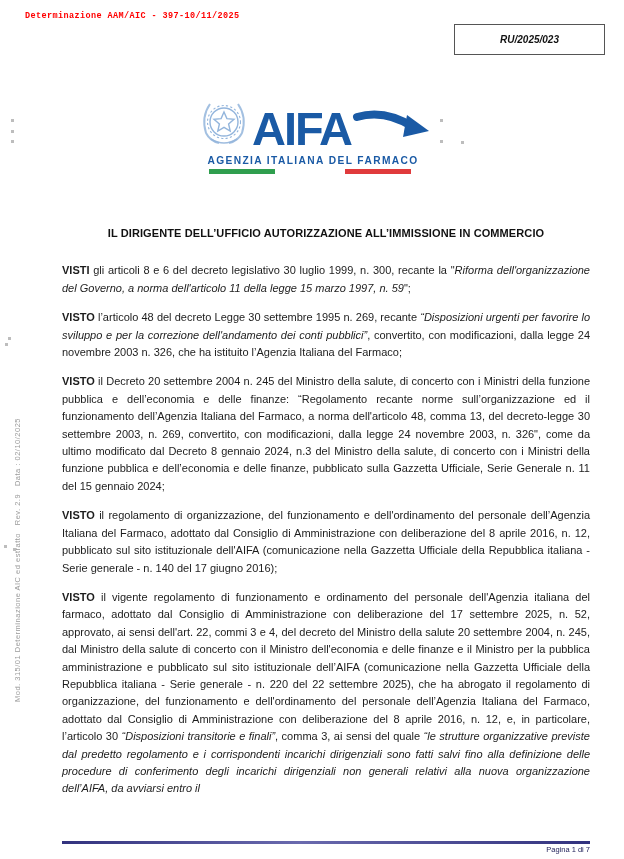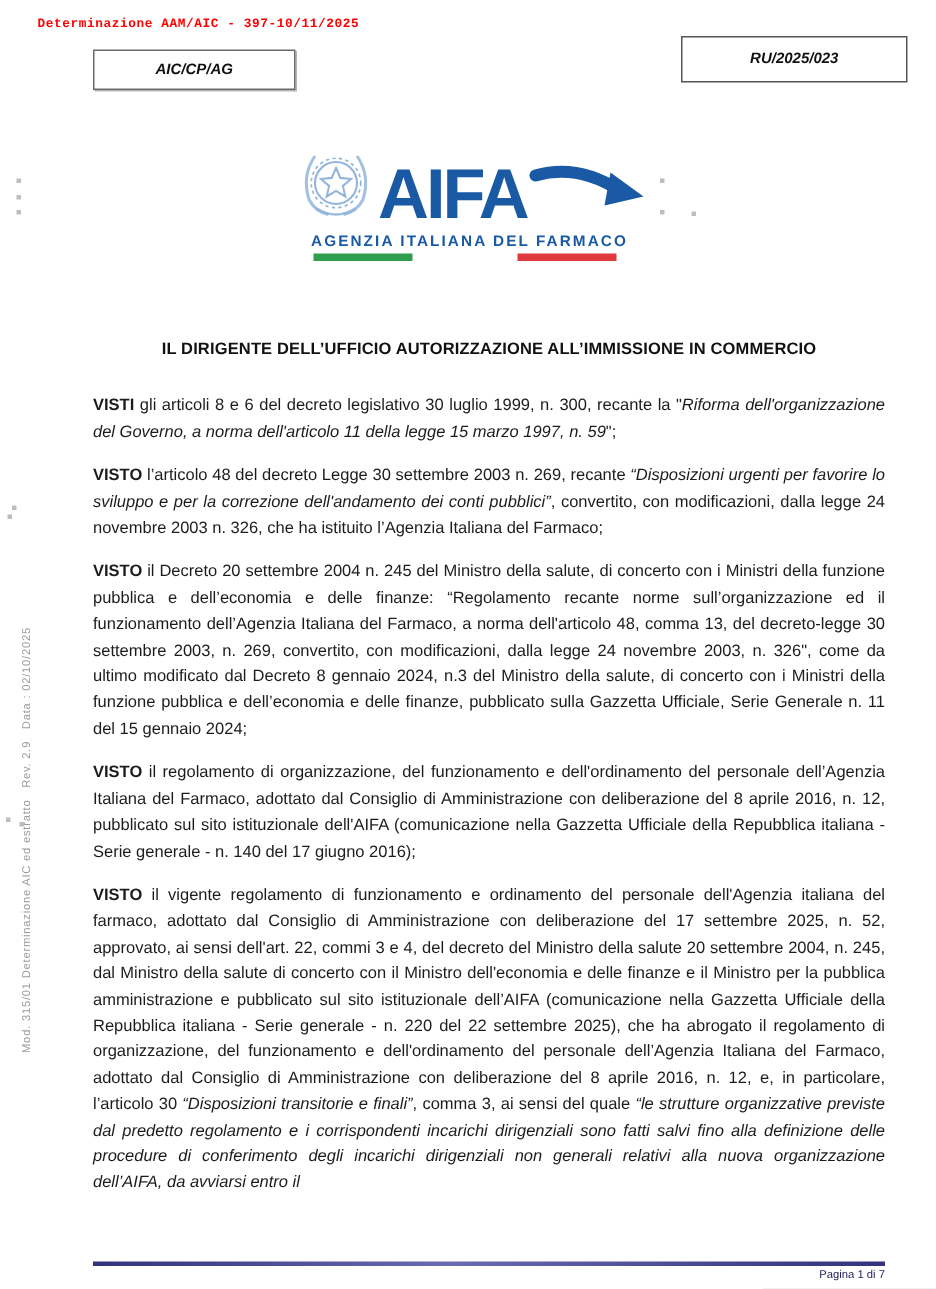--- a/index.html
+++ b/index.html
@@ -53,23 +53,20 @@
   
   .dot{position:absolute;width:3px;height:3px;background:#bdbdbd;}
 </style>
 </head>
 <body>
 
 <div class="page">
 
   <div class="det-ref">Determinazione AAM/AIC - 397-10/11/2025</div>
 
-  <div class="code-box box-left">
-    <span>AIC/CP/AG</span>
-  </div>
 
   <div class="code-box box-right">
     <span>RU/2025/023</span>
   </div>
 
   <svg class="logo" width="234" height="85" viewBox="0 0 234 85">
 
     <g fill="none" stroke="#93b5dc" stroke-width="1.4">
       <circle cx="27" cy="27" r="14"></circle>
       <circle cx="27" cy="27" r="16.5" stroke-dasharray="2.2 2.2" stroke-width="1.1"></circle>
@@ -88,21 +85,21 @@
 
     <text x="116" y="69" text-anchor="middle" font-family="Liberation Sans, sans-serif" font-size="10.2" font-weight="bold" letter-spacing="1.4" fill="#1a5aa5">AGENZIA ITALIANA DEL FARMACO</text>
 
     <rect x="12" y="74" width="66" height="5" fill="#2f9e4e"></rect>
     <rect x="148" y="74" width="66" height="5" fill="#e03a3c"></rect>
   </svg>
 
   <div class="content">
     <h1 class="doc-title">IL DIRIGENTE DELL’UFFICIO AUTORIZZAZIONE ALL’IMMISSIONE IN COMMERCIO</h1>
     <p><span class="run-b">VISTI</span><span> gli articoli 8 e 6 del decreto legislativo 30 luglio 1999, n. 300, recante la "</span><span class="run-i">Riforma dell'organizzazione del Governo, a norma dell'articolo 11 della legge 15 marzo 1997, n. 59</span><span>";</span></p>
-    <p><span class="run-b">VISTO</span><span> l’articolo 48 del decreto Legge 30 settembre 2003 n. 269, recante </span><span class="run-i">“Disposizioni urgenti per favorire lo sviluppo e per la correzione dell'andamento dei conti pubblici”</span><span>, convertito, con modificazioni, dalla legge 24 novembre 2003 n. 326, che ha istituito l’Agenzia Italiana del Farmaco;</span></p>
+    <p><span class="run-b">VISTO</span><span> l’articolo 48 del decreto Legge 30 settembre 1995 n. 269, recante </span><span class="run-i">“Disposizioni urgenti per favorire lo sviluppo e per la correzione dell'andamento dei conti pubblici”</span><span>, convertito, con modificazioni, dalla legge 24 novembre 2003 n. 326, che ha istituito l’Agenzia Italiana del Farmaco;</span></p>
     <p><span class="run-b">VISTO</span><span> il Decreto 20 settembre 2004 n. 245 del Ministro della salute, di concerto con i Ministri della funzione pubblica e dell’economia e delle finanze: “Regolamento recante norme sull’organizzazione ed il funzionamento dell’Agenzia Italiana del Farmaco, a norma dell'articolo 48, comma 13, del decreto-legge 30 settembre 2003, n. 269, convertito, con modificazioni, dalla legge 24 novembre 2003, n. 326", come da ultimo modificato dal Decreto 8 gennaio 2024, n.3 del Ministro della salute, di concerto con i Ministri della funzione pubblica e dell’economia e delle finanze, pubblicato sulla Gazzetta Ufficiale, Serie Generale n. 11 del 15 gennaio 2024;</span></p>
     <p><span class="run-b">VISTO</span><span> il regolamento di organizzazione, del funzionamento e dell'ordinamento del personale dell’Agenzia Italiana del Farmaco, adottato dal Consiglio di Amministrazione con deliberazione del 8 aprile 2016, n. 12, pubblicato sul sito istituzionale dell'AIFA (comunicazione nella Gazzetta Ufficiale della Repubblica italiana - Serie generale - n. 140 del 17 giugno 2016);</span></p>
     <p><span class="run-b">VISTO</span><span> il vigente regolamento di funzionamento e ordinamento del personale dell'Agenzia italiana del farmaco, adottato dal Consiglio di Amministrazione con deliberazione del 17 settembre 2025, n. 52, approvato, ai sensi dell'art. 22, commi 3 e 4, del decreto del Ministro della salute 20 settembre 2004, n. 245, dal Ministro della salute di concerto con il Ministro dell'economia e delle finanze e il Ministro per la pubblica amministrazione e pubblicato sul sito istituzionale dell’AIFA (comunicazione nella Gazzetta Ufficiale della Repubblica italiana - Serie generale - n. 220 del 22 settembre 2025), che ha abrogato il regolamento di organizzazione, del funzionamento e dell'ordinamento del personale dell’Agenzia Italiana del Farmaco, adottato dal Consiglio di Amministrazione con deliberazione del 8 aprile 2016, n. 12, e, in particolare, l’articolo 30 </span><span class="run-i">“Disposizioni transitorie e finali”</span><span>, comma 3, ai sensi del quale </span><span class="run-i">“le strutture organizzative previste dal predetto regolamento e i corrispondenti incarichi dirigenziali sono fatti salvi fino alla definizione delle procedure di conferimento degli incarichi dirigenziali non generali relativi alla nuova organizzazione dell’AIFA, da avviarsi entro il</span></p>
   </div>
 
   <div class="side-vertical">Mod. 315/01 Determinazione AIC ed estratto   Rev. 2.9   Data : 02/10/2025</div>
 
   <div class="footer-line"></div>
   <div class="page-num">Pagina 1 di 7</div>
 

